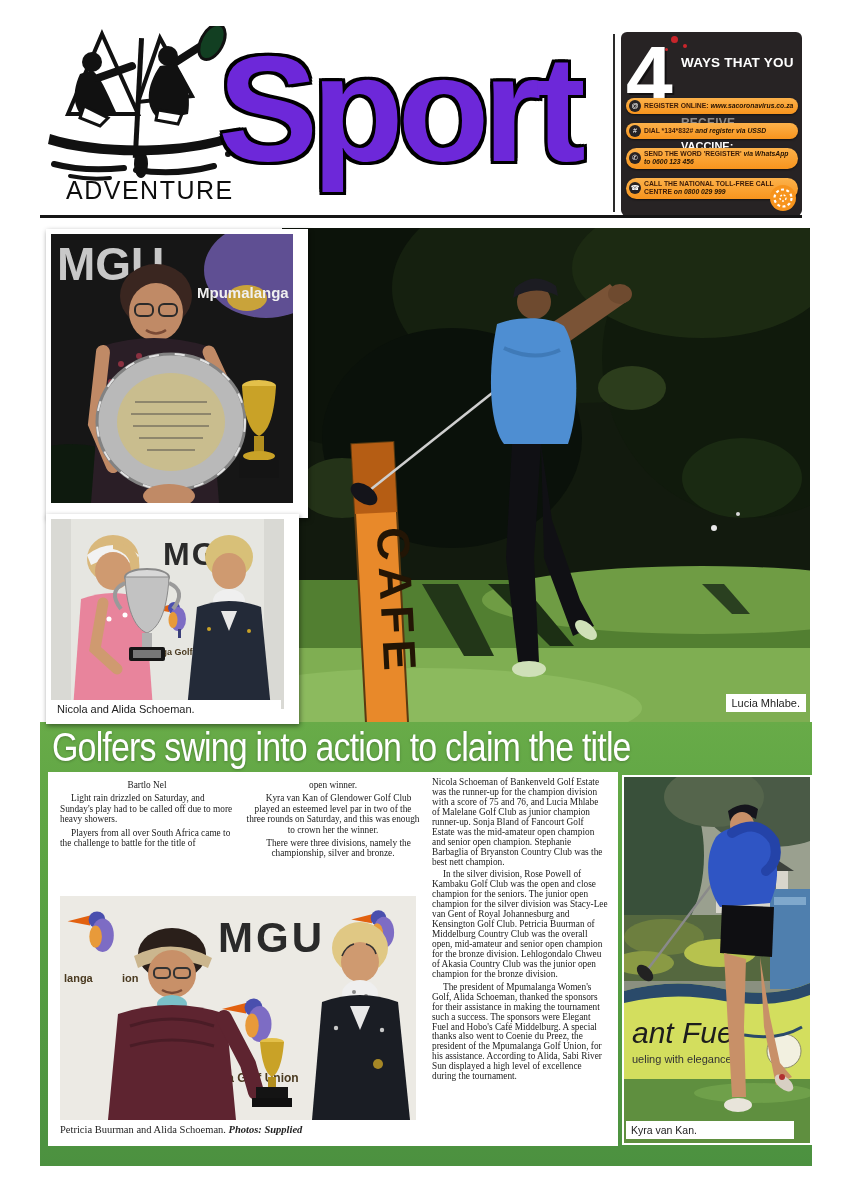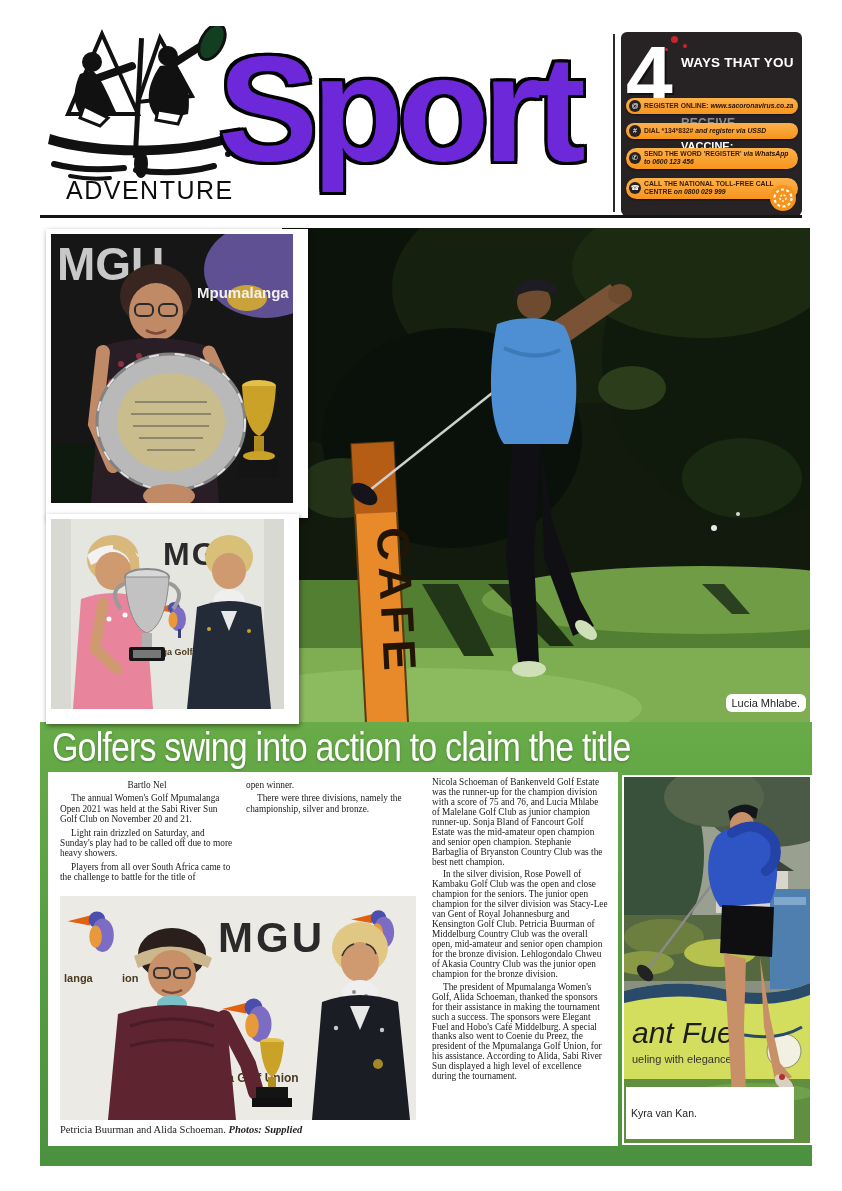--- a/index.html
+++ b/index.html
@@ -39,45 +39,45 @@
   .virus-logo{position:absolute;right:3px;bottom:2px;width:32px;height:32px;}
   
   .photo{position:absolute;overflow:hidden;}
   .big-photo{left:282px;top:228px;width:528px;height:494px;}
   .framed{background:#fff;padding:5px;box-shadow:1px 2px 5px rgba(0,0,0,.45);z-index:3;}
   .rose{left:46px;top:229px;width:252px;height:279px;}
   .nicola{left:46px;top:514px;width:243px;height:200px;}
   .cap-strip{position:absolute;background:#fff;font-size:11px;color:#222;padding:3px 6px;z-index:4;}
   .rose-cap{left:5px;bottom:16px;width:218px;}
   .nicola-cap{left:5px;bottom:6px;right:18px;}
-  .lucia-cap{right:4px;bottom:10px;border-radius:6px;}
+  .lucia-cap{right:4px;bottom:10px;}
   
   .band{position:absolute;left:40px;top:722px;width:772px;height:444px;
         background:linear-gradient(180deg,#68ab48 0%,#57a041 45%,#4c9140 100%);}
   .headline{position:absolute;left:12px;top:3px;font-size:40px;font-weight:400;color:#fff;
             white-space:nowrap;letter-spacing:-1px;transform:scaleX(.85);transform-origin:left;
             text-shadow:0 1px 3px rgba(0,0,0,.25);}
   .article-box{position:absolute;left:8px;top:50px;width:570px;height:374px;background:#fff;
                font-family:"Liberation Serif",serif;color:#1a1a1a;}
   .col{position:absolute;top:8px;}
   .col1{left:12px;width:174px;}
-  .col2{left:198px;width:174px;}
+  .col2{left:198px;width:174px;text-align:center;}
   .col3{left:384px;width:176px;top:6px;}
   .byline{text-align:center;font-size:12.5px;margin:0 0 8px;}
   .article-box p{font-size:9.3px;line-height:1.12;margin:0 0 3px;}
   .col3 p{font-size:9.3px;line-height:1.07;}
   .ind{text-indent:11px;}
   .petricia{position:absolute;left:12px;top:124px;width:356px;height:224px;overflow:hidden;}
   .pet-cap{position:absolute;left:12px;top:352px;font-family:Liberation Serif, serif;
            font-size:10.5px;color:#222;}
   .pet-credit{font-weight:700;font-style:italic;}
   .kyra{position:absolute;left:582px;top:53px;width:190px;height:370px;border:2px solid #fff;
         box-sizing:border-box;overflow:hidden;background:#8a9080;}
   .kyra-cap{left:2px;bottom:4px;right:16px;position:absolute;background:#fff;font-size:10.5px;
-            color:#222;padding:20px 5px;}
+            color:#222;padding:3px 5px;}
   svg{display:block;}
   text{font-family:"Liberation Sans",sans-serif;}
 </style>
 </head>
 <body>
 
 <div class="page">
 
   <svg class="canoe" viewBox="0 0 212 158">
     <polygon points="62,8 98,88 28,88" fill="#fff" stroke="#111" stroke-width="4"></polygon>
@@ -264,34 +264,35 @@
         <rect x="82" y="131" width="28" height="8" fill="#d8d8d8" opacity=".5"></rect>
       </g>
       <ellipse cx="178" cy="38" rx="24" ry="22" fill="#d8c078"></ellipse>
       <ellipse cx="178" cy="52" rx="17" ry="18" fill="#cf9a70"></ellipse>
       <ellipse cx="178" cy="82" rx="16" ry="12" fill="#efefef"></ellipse>
       <path d="M146,88 Q178,76 210,88 L220,190 L136,190 Z" fill="#232a38"></path>
       <path d="M170,92 L178,112 L186,92 Z" fill="#e8e8e8"></path>
       <circle cx="158" cy="110" r="2" fill="#c9a227"></circle>
         <circle cx="198" cy="112" r="2" fill="#c9a227"></circle>
     </svg>
+    <figcaption class="cap-strip nicola-cap">Nicola and Alida Schoeman.</figcaption>
   </figure>
 
   <section class="band">
     <h1 class="headline" style="margin:0">Golfers swing into action to claim the title</h1>
 
     <div class="article-box">
       <div class="col col1">
         <p class="byline">Bartlo Nel</p>
-        <p class="ind">The annual Women's Golf Mpumalanga Open 2021 was held at the Sabi River Sun Golf Club on November 20 and 21.</p>
         <p class="ind">Light rain drizzled on Saturday, and Sunday's play had to be called off due to more heavy showers.</p>
         <p class="ind">Players from all over South Africa came to the challenge to battle for the title of</p>
       </div>
       <div class="col col2">
         <p>open winner.</p>
+        <p class="ind">Kyra van Kan of Glendower Golf Club played an esteemed level par in two of the three rounds on Saturday, and this was enough to crown her the winner.</p>
         <p class="ind">There were three divisions, namely the championship, silver and bronze.</p>
       </div>
       <div class="col col3">
         <p>Nicola Schoeman of Bankenveld Golf Estate was the runner-up for the champion division with a score of 75 and 76, and Lucia Mhlabe of Malelane Golf Club as junior champion runner-up. Sonja Bland of Fancourt Golf Estate was the mid-amateur open champion and senior open champion. Stephanie Barbaglia of Bryanston Country Club was the best nett champion.</p>
         <p class="ind">In the silver division, Rose Powell of Kambaku Golf Club was the open and close champion for the seniors. The junior open champion for the silver division was Stacy-Lee van Gent of Royal Johannesburg and Kensington Golf Club. Petricia Buurman of Middelburg Country Club was the overall open, mid-amateur and senior open champion for the bronze division. Lehlogondalo Chweu of Akasia Country Club was the junior open champion for the bronze division.</p>
         <p class="ind">The president of Mpumalanga Women's Golf, Alida Schoeman, thanked the sponsors for their assistance in making the tournament such a success. The sponsors were Elegant Fuel and Hobo's Café Middelburg. A special thanks also went to Coenie du Preez, the president of the Mpumalanga Golf Union, for his assistance. According to Alida, Sabi River Sun displayed a high level of excellence during the tournament.</p>
       </div>
 
       <figure class="petricia" style="margin:0">
         <svg viewBox="0 0 356 224" width="356" height="224">

